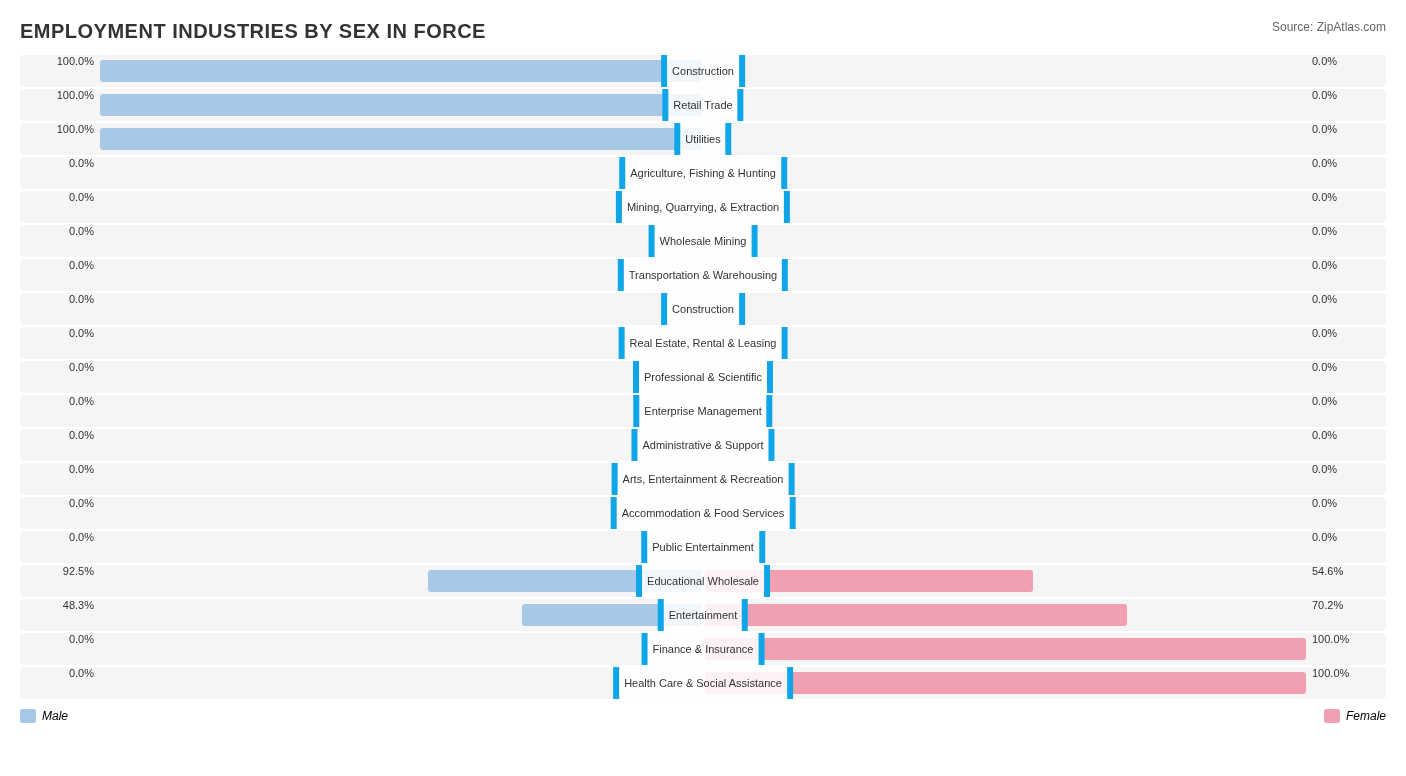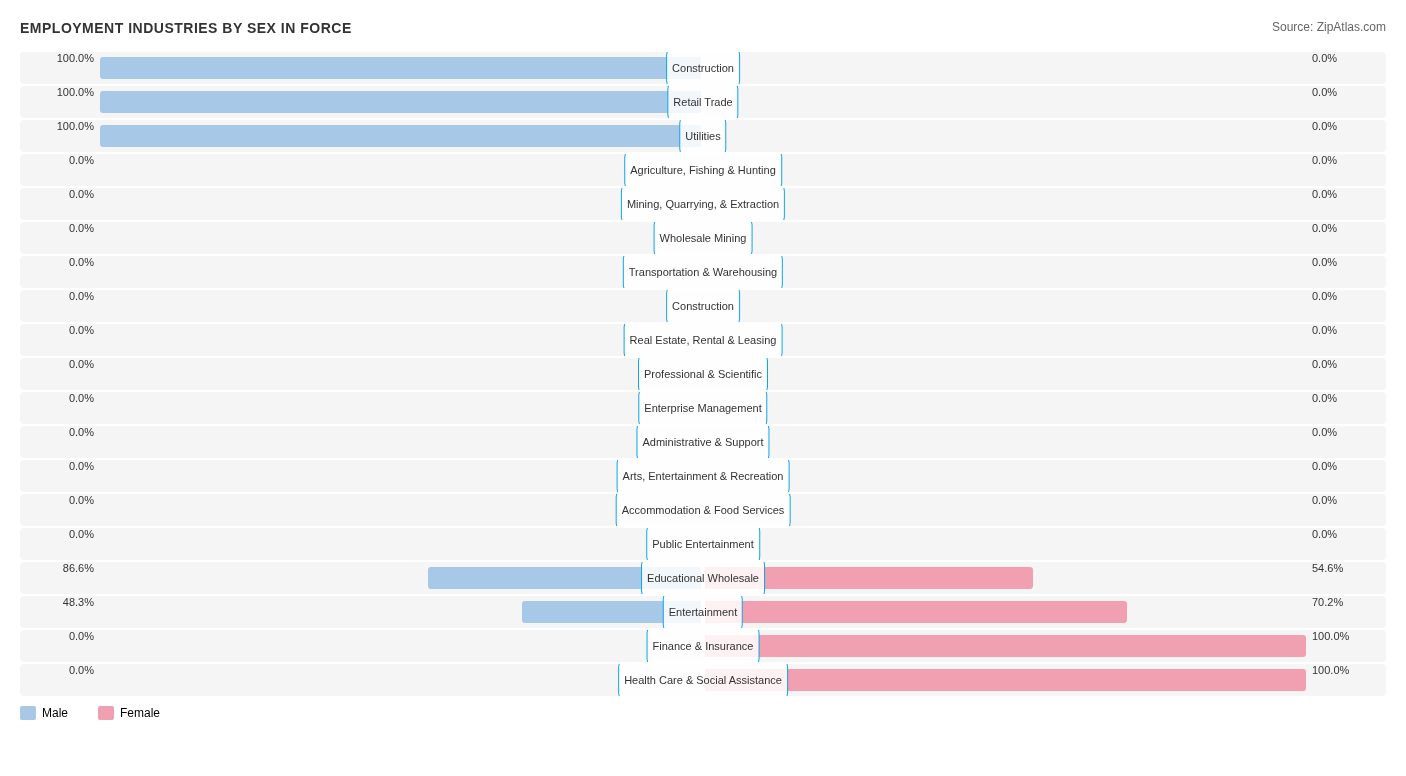--- a/index.html
+++ b/index.html
@@ -4,21 +4,21 @@
   <style>
     * { box-sizing: border-box; margin: 0; padding: 0; }
     body {
       font-family: Arial, sans-serif;
       background: #fff;
       padding: 20px;
       width: 1406px;
       min-height: 776px;
     }
     .chart-title {
-      font-size: 14px;
+      font-size: 20px;
       font-weight: bold;
       color: #333;
       margin-bottom: 4px;
       letter-spacing: 0.5px;
     }
     .source {
       font-size: 12px;
       color: #666;
       text-align: right;
       margin-bottom: 10px;
@@ -79,37 +79,38 @@
     .label-center {
       position: absolute;
       left: 50%;
       transform: translateX(-50%);
       font-size: 11px;
       color: #333;
       white-space: nowrap;
       background: rgba(255,255,255,0.85);
       padding: 16px 5px;
       border-radius: 10px;
-      border: 1px solid #0ea5e9;
+      border: 6px solid #0ea5e9;
       z-index: 2;
       pointer-events: none;
     }
     .right-pct {
       width: 80px;
       text-align: left;
       padding-left: 6px;
       font-size: 11px;
       color: #333;
       flex-shrink: 0;
     }
     .legend {
       display: flex;
-      justify-content: flex-start;
+      justify-content: space-between;
       gap: 30px;
       margin-top: 10px;
+      font-style: italic;
     }
     .legend-item {
       display: flex;
       align-items: center;
       gap: 6px;
       font-size: 12px;
     }
     .legend-box-male {
       width: 16px;
       height: 14px;
@@ -321,21 +322,21 @@
             <div class="bar-male" style="width: 0%;"></div>
           </div>
           <div class="label-center">Public Entertainment</div>
           <div class="right-bar-wrap">
             <div class="bar-female" style="width: 0%;"></div>
           </div>
         </div>
         <div class="right-pct">0.0%</div>
       </div>
       <div class="row">
-        <div class="left-pct">86.6%</div>
+        <div class="left-pct">92.5%</div>
         <div class="bar-container">
           <div class="left-bar-wrap">
             <div class="bar-male" style="width: 45.5%;"></div>
           </div>
           <div class="label-center">Educational Wholesale</div>
           <div class="right-bar-wrap">
             <div class="bar-female" style="width: 54.6%;"></div>
           </div>
         </div>
         <div class="right-pct">54.6%</div>

